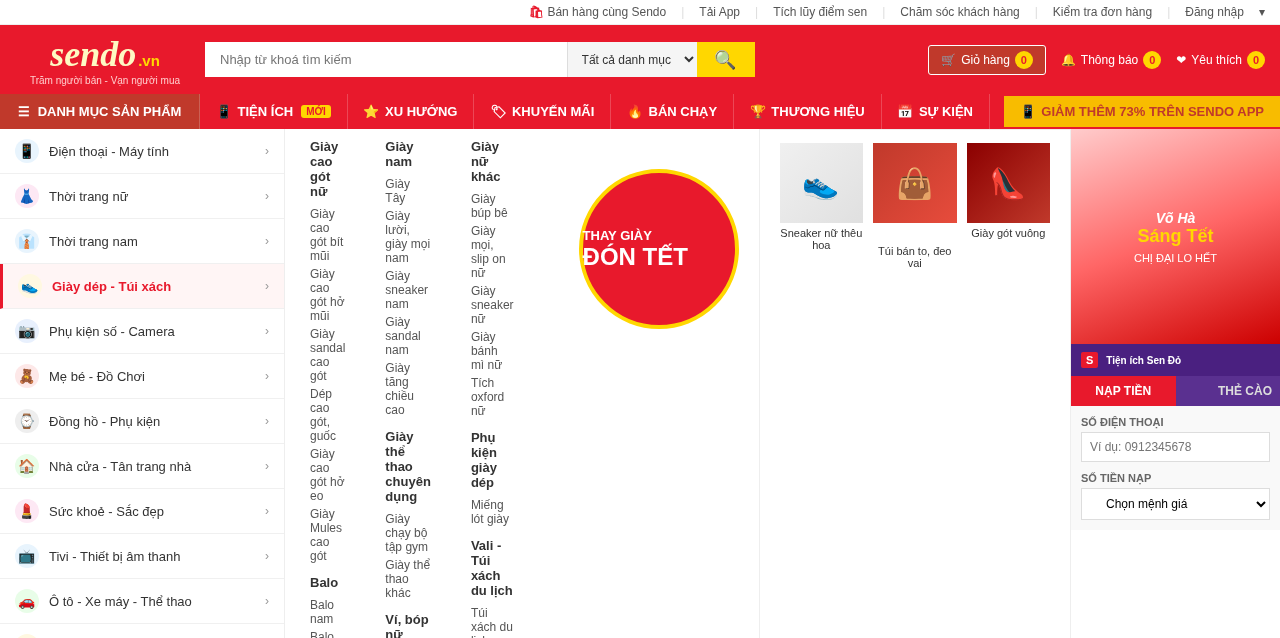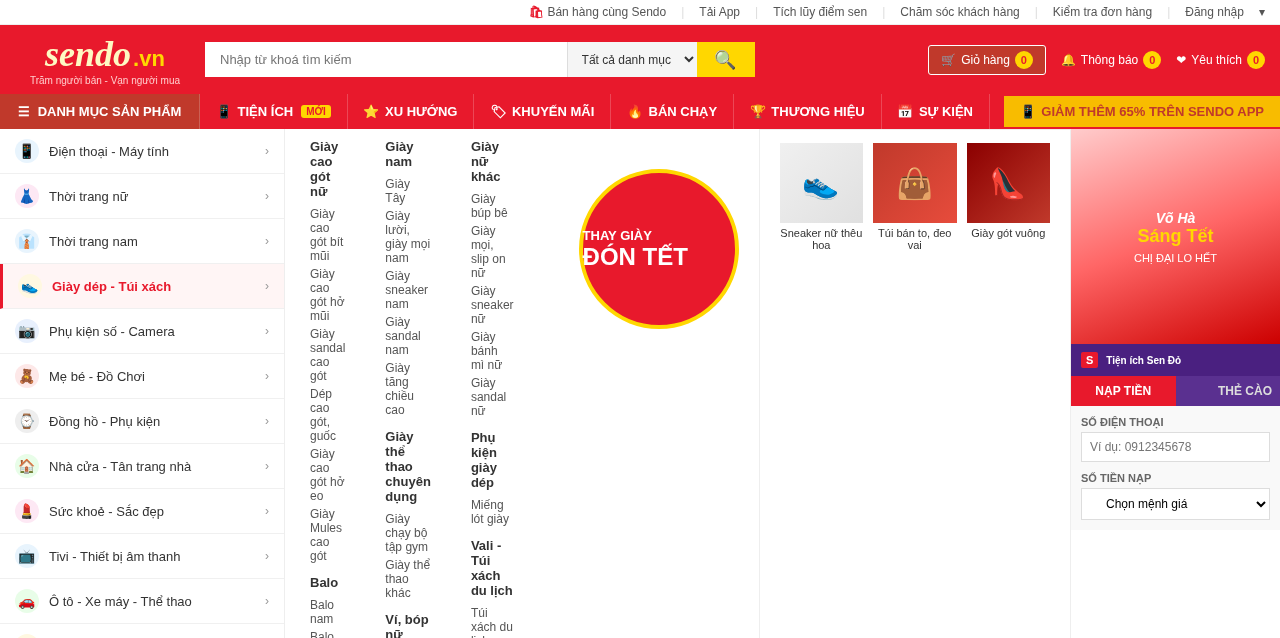--- a/index.html
+++ b/index.html
@@ -79,21 +79,21 @@
   <span style="color:#ddd">|</span>
   <a href="#">Đăng nhập</a>
   <span>▾</span>
 </div>
 
 <div class="header">
 
   <div class="logo-area">
     <div style="display:flex;align-items:baseline;gap:2px;">
       <span style="color:#fef9c3;font-size:36px;font-weight:900;font-style:italic;font-family:Georgia,serif;">sendo</span>
-      <span style="color:#ffd700;font-size:22px;font-weight:bold;">.vn</span>
+      <span style="color:#ffd700;font-size:15px;font-weight:bold;">.vn</span>
     </div>
     <div style="color:#ffcccc;font-size:10px;">Trăm người bán - Vạn người mua</div>
   </div>
 
   <div class="search-area" style="background:#fff;">
     <input class="search-input" type="text" placeholder="Nhập từ khoá tìm kiếm" style="">
     <select class="search-select">
       <option>Tất cả danh mục</option>
     </select>
     <button class="search-btn">🔍</button>
@@ -143,21 +143,21 @@
   <div class="nav-item">
     <span>🏆</span>
     <span>THƯƠNG HIỆU</span>
   </div>
   <div class="nav-item">
     <span>📅</span>
     <span>SỰ KIỆN</span>
   </div>
   <div class="nav-promo">
     <span>📱</span>
-    <span>GIẢM THÊM 65% TRÊN SENDO APP</span>
+    <span>GIẢM THÊM 73% TRÊN SENDO APP</span>
   </div>
 </div>
 
 <div class="main-content" style="position:relative;">
 
   <div class="sidebar">
     <div class="sidebar-item">
       <div class="sidebar-item-left">
         <div class="sidebar-icon si-phone">📱</div>
         <span>Điện thoại - Máy tính</span>
@@ -277,21 +277,21 @@
         <div class="dropdown-col-header">Ví, bóp nữ</div>
 
       </div>
 
       <div class="dropdown-col">
         <div class="dropdown-col-header">Giày nữ khác</div>
         <a class="dropdown-link">Giày búp bê</a>
         <a class="dropdown-link">Giày mọi, slip on nữ</a>
         <a class="dropdown-link">Giày sneaker nữ</a>
         <a class="dropdown-link">Giày bánh mì nữ</a>
-        <a class="dropdown-link">Giày sandal nữ</a>
+        <a class="dropdown-link">Tích oxford nữ</a>
 
         <div class="dropdown-col-header">Phụ kiện giày dép</div>
         <a class="dropdown-link">Miếng lót giày</a>
 
         <div class="dropdown-col-header">Vali - Túi xách du lịch</div>
         <a class="dropdown-link">Túi xách du lịch</a>
 
       </div>
 
       <div style="width:200px; position:relative; overflow:hidden;">
@@ -304,21 +304,21 @@
       </div>
     </div>
 
     <div style="display:flex; gap:0; border-top:1px solid #eee; background:#fff; padding:8px 15px;">
       <div style="flex:1; text-align:center; cursor:pointer; padding:5px;">
         <div style="width:100%; height:80px; background:linear-gradient(135deg,#f0f0f0,#e0e0e0); display:flex;align-items:center;justify-content:center;font-size:30px;">👟</div>
         <div style="font-size:11px;color:#333;margin-top:4px;">Sneaker nữ thêu hoa</div>
       </div>
       <div style="flex:1; text-align:center; cursor:pointer; padding:5px;">
         <div style="width:100%; height:80px; background:linear-gradient(135deg,#c0392b,#e74c3c); display:flex;align-items:center;justify-content:center;font-size:30px;">👜</div>
-        <div style="font-size:11px;color:#333;margin-top:4px;">Túi bán to, đeo vai</div>
+        <div style="font-size:11px;color:#333;margin-top:22px;">Túi bán to, đeo vai</div>
       </div>
       <div style="flex:1; text-align:center; cursor:pointer; padding:5px;">
         <div style="width:100%; height:80px; background:linear-gradient(135deg,#8b0000,#c0392b); display:flex;align-items:center;justify-content:center;font-size:30px;">👠</div>
         <div style="font-size:11px;color:#333;margin-top:4px;">Giày gót vuông</div>
       </div>
     </div>
   </div>
 
   <div class="right-panel">
 

